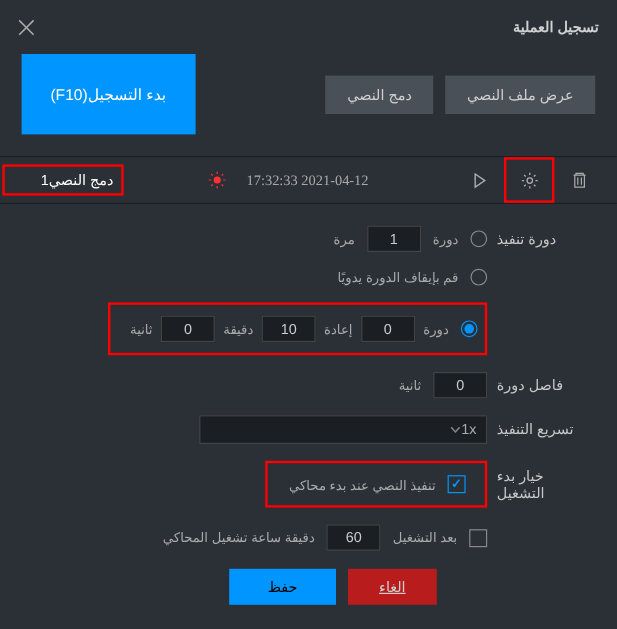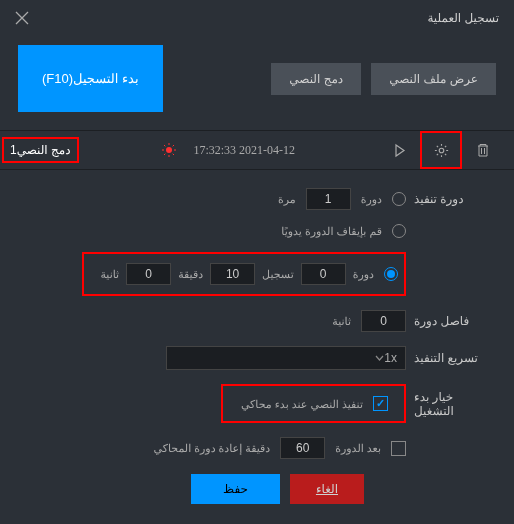--- a/index.html
+++ b/index.html
@@ -1,25 +1,25 @@
 <!DOCTYPE html>
 <html dir="rtl"><head>
 <meta charset="utf-8">
 <style>
 * { margin: 0; padding: 0; box-sizing: border-box; }
 body { width: 514px; height: 524px; background: #2b3037; font-family: Arial, sans-serif; color: #d0d0d0; font-size: 12px; overflow: hidden; }
-.title-bar { height: 35px; display: flex; align-items: center; justify-content: space-between; padding: 16px 15px; }
+.title-bar { height: 35px; display: flex; align-items: flex-start; justify-content: space-between; padding: 16px 15px; font-weight: bold; }
 .close-x { color: #aaa; cursor: pointer; }
 .top-btns { display: flex; padding: 10px 18px 18px 18px; align-items: center; gap: 10px; }
 .btn-gray { background: #4a5058; border: none; color: #d0d0d0; padding: 9px 18px; font-size: 12px; cursor: pointer; }
 .btn-blue-rec { background: #0095ff; border: none; color: #fff; padding: 26px 24px; font-size: 13px; cursor: pointer; }
 .spacer { flex: 1; }
 .script-row { display: flex; align-items: center; padding: 0 18px 0 2px; height: 40px; border-bottom: 1px solid #1c1f23; border-top: 1px solid #1c1f23; gap: 8px; }
 .hl-red { border: 2px solid #ff0000; padding: 4px 6px; display: inline-flex; align-items: center; }
-.script-name { color: #fff; font-size: 12px; white-space: nowrap; }
+.script-name { color: #fff; font-size: 12px; white-space: nowrap; margin-left: 24px; }
 .rec-dot { color: #ff3a3a; font-size: 16px; display: inline-flex; }
 .timestamp { color: #aaa; font-size: 12px; margin: 0 8px; white-space: nowrap; font-family: Liberation Serif, serif; }
 .icon-btn { width: 26px; height: 26px; display: inline-flex; align-items: center; justify-content: center; cursor: pointer; }
 .form-area { padding: 18px 20px 8px 20px; }
 .row { display: flex; align-items: center; margin-bottom: 14px; gap: 8px; justify-content: flex-start; }
 .row-label { width: 80px; text-align: left; color: #c8c8c8; font-size: 12px; flex-shrink: 0; }
 .radio { width: 14px; height: 14px; border: 1px solid #888; border-radius: 50%; display: inline-flex; align-items: center; justify-content: center; cursor: pointer; flex-shrink: 0; }
 .radio.sel::after { content: ''; width: 8px; height: 8px; background: #0095ff; border-radius: 50%; display: block; }
 .radio.sel { border-color: #0095ff; }
 .txti { width: 45px; height: 22px; background: #1b1e22; border: 1px solid #444; color: #ccc; text-align: center; font-size: 12px; }
@@ -105,21 +105,21 @@
     <span class="unit">قم بإيقاف الدورة يدويًا</span>
   </div>
 
   <div class="row">
     <span class="row-label"></span>
     <span class="hl-red">
       <span class="radio sel"></span>
       <span class="duration-group">
         <span class="unit">دورة</span>
         <input class="txti" value="0" style="">
-        <span class="unit">تسجيل</span>
+        <span class="unit">إعادة</span>
         <input class="txti" value="10" style="">
         <span class="unit">دقيقة</span>
         <input class="txti" value="0" style="">
         <span class="unit">ثانية</span>
       </span>
     </span>
   </div>
 
   <div class="row">
     <span class="row-label">فاصل دورة</span>
@@ -145,23 +145,23 @@
       <span class="startup-opt">
         <span class="check on"></span>
         <span class="unit">تنفيذ النصي عند بدء محاكي</span>
       </span>
     </span>
   </div>
 
   <div class="row">
     <span class="row-label"></span>
     <span class="check"></span>
-    <span class="unit">بعد الدورة</span>
+    <span class="unit">بعد التشغيل</span>
     <input class="txti" value="60" style="">
-    <span class="unit">دقيقة إعادة دورة المحاكي</span>
+    <span class="unit">دقيقة ساعة تشغيل المحاكي</span>
   </div>
 
 </div>
 
 <div class="bottom-btns">
   <button class="btn-cancel">الغاء</button>
   <button class="btn-save">حفظ</button>
 </div>
 
 </body></html>

